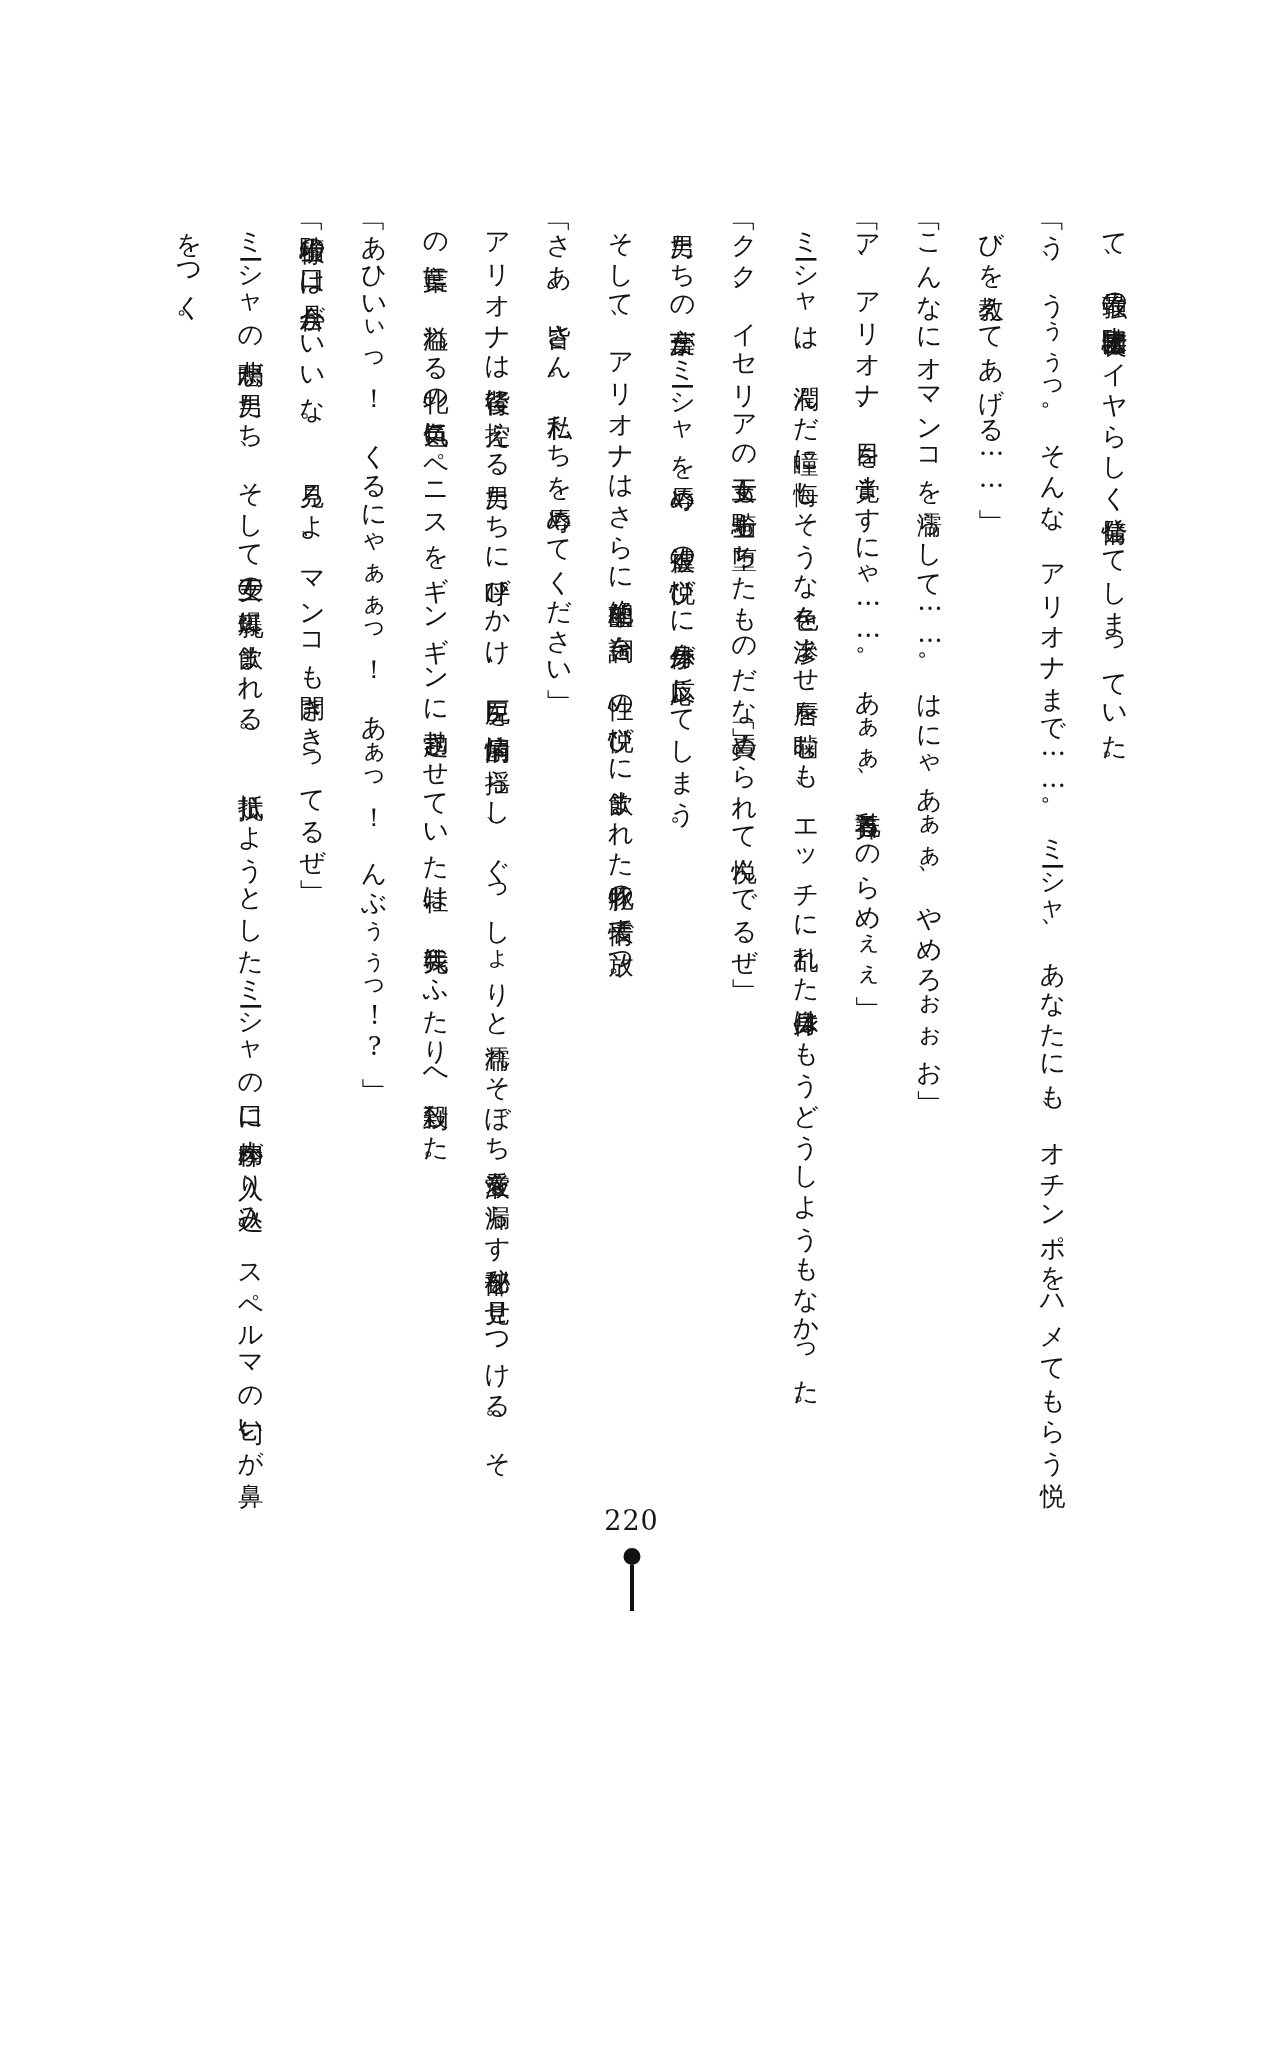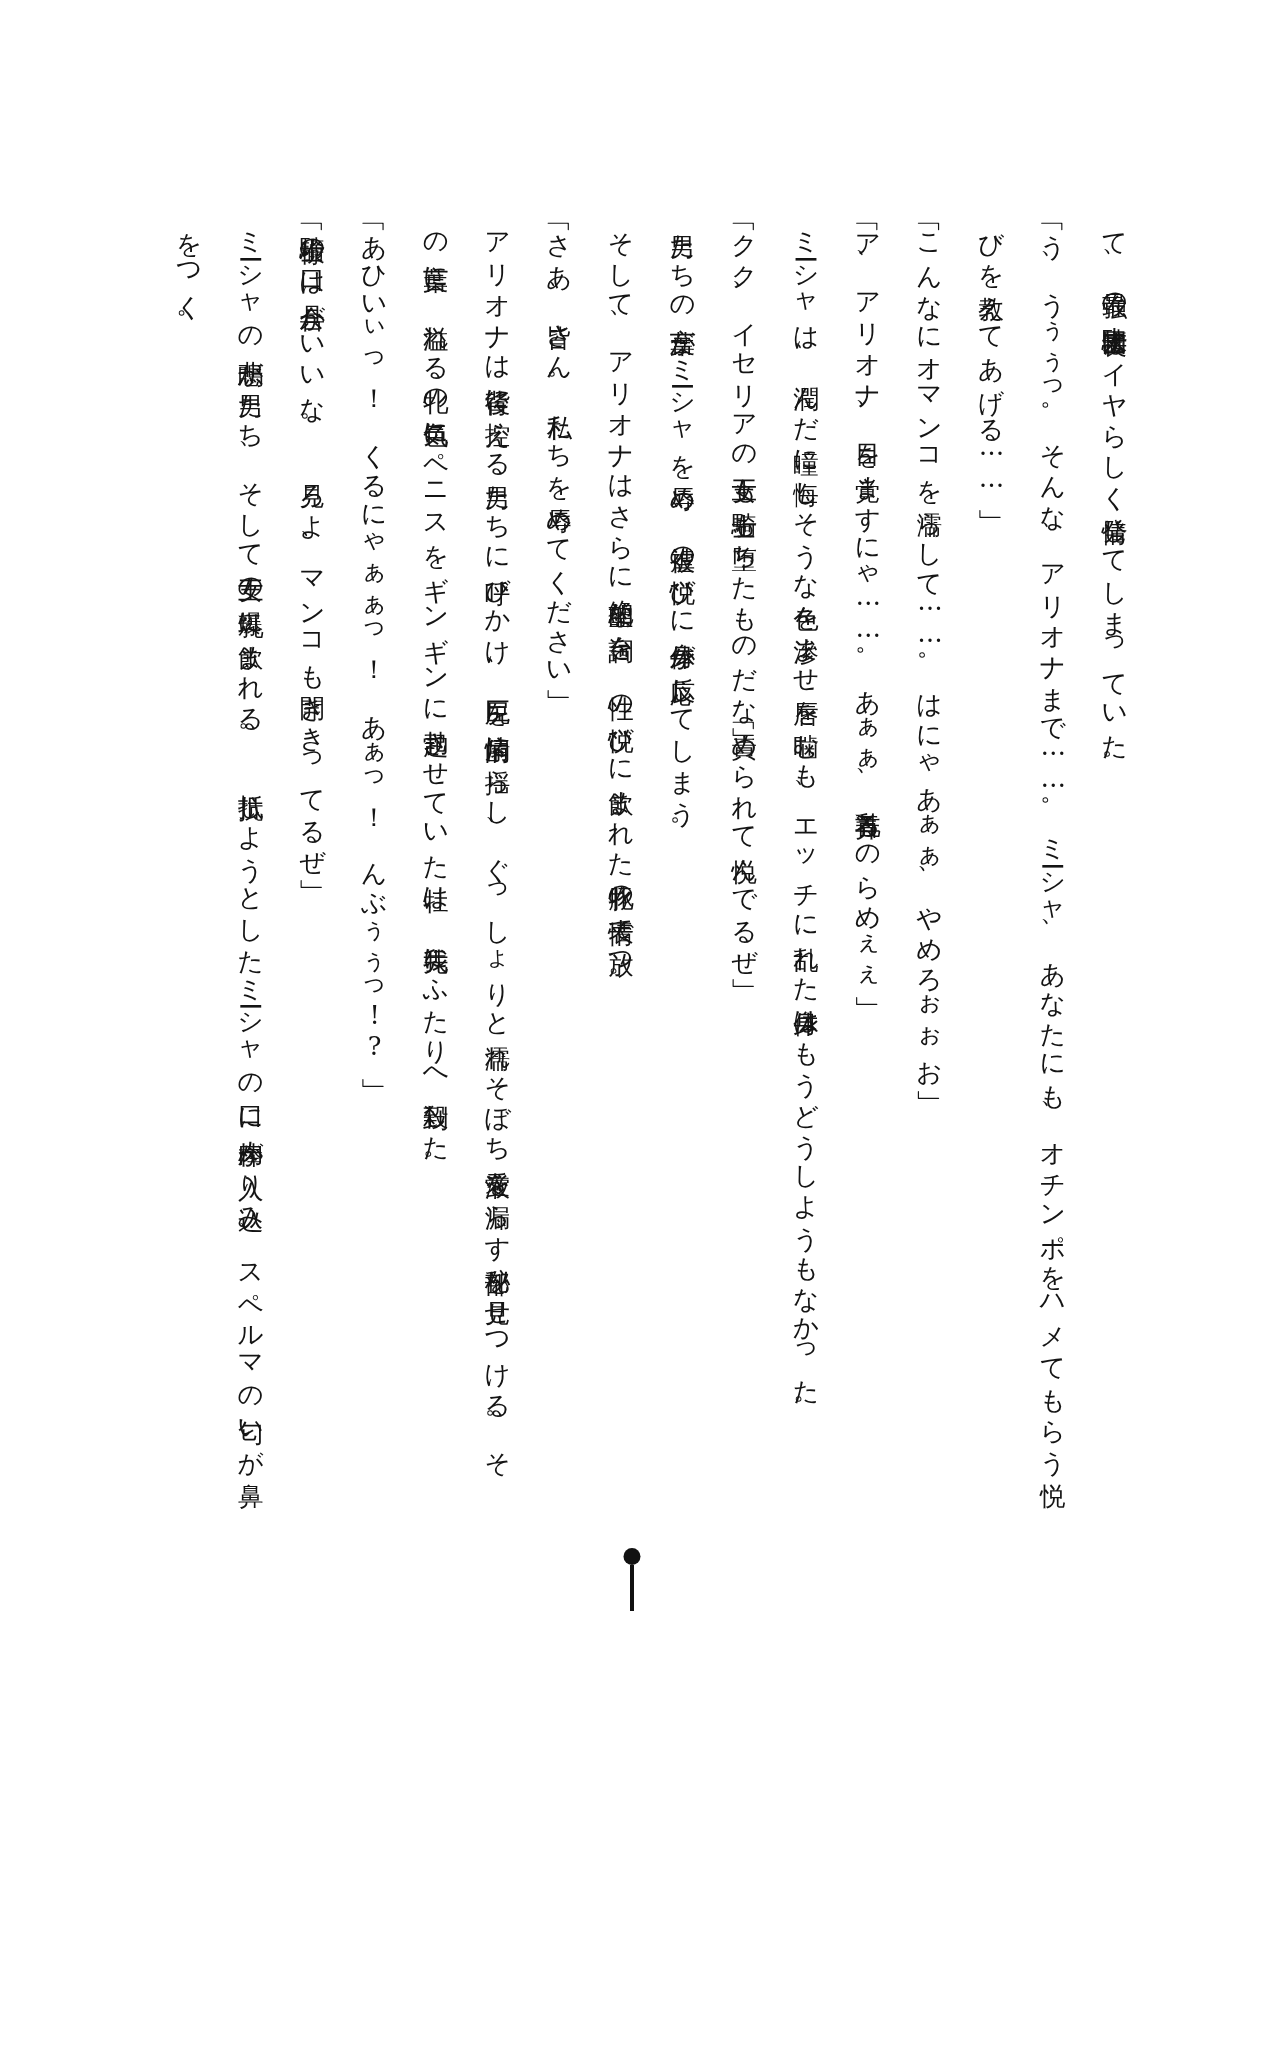--- a/index.html
+++ b/index.html
@@ -104,19 +104,20 @@
     <p>「クク、イセリアの女王も騎士も堕ちたものだな」「責められて悦んでるぜ」</p>
     <p>男たちの言葉がミーシャを辱め、被虐の悦びに身体が反応してしまう。</p>
     <p>そして、アリオナはさらに絶望的な台詞を、性の悦びに飲まれた牝豚の表情で放つ。</p>
     <p>「さあ、皆さん。私たちを辱めてください」</p>
     <p>アリオナは背後に控える男たちに呼びかけ、巨尻を扇情的に揺らし、ぐっしょりと濡れそぼち愛液を漏らす秘部を見せつける。その言葉に、溢れる牝の色気にペニスをギンギンに勃起させていた牡は、我先にふたりへ殺到した。</p>
     <p>「あひいぃっ！　くるにゃぁぁっ！　あぁっ！　んぶぅぅっ!?」</p>
     <p>「騎士様の口は具合がいいな。　見ろよ、マンコも開ききってるぜ」</p>
     <p>ミーシャの悲鳴が男たち、そして女王の爆乳に飲まれる。　抵抗しようとしたミーシャの口に肉棒が入り込み、スペルマの匂いが鼻をつく。</p>
   </div>
 
+  <div id="page-number">220</div>
 
   <div id="footer-mark">
     <div class="dot"></div>
     <div class="rule"></div>
   </div>
 
 </div>
 
 </body></html>

